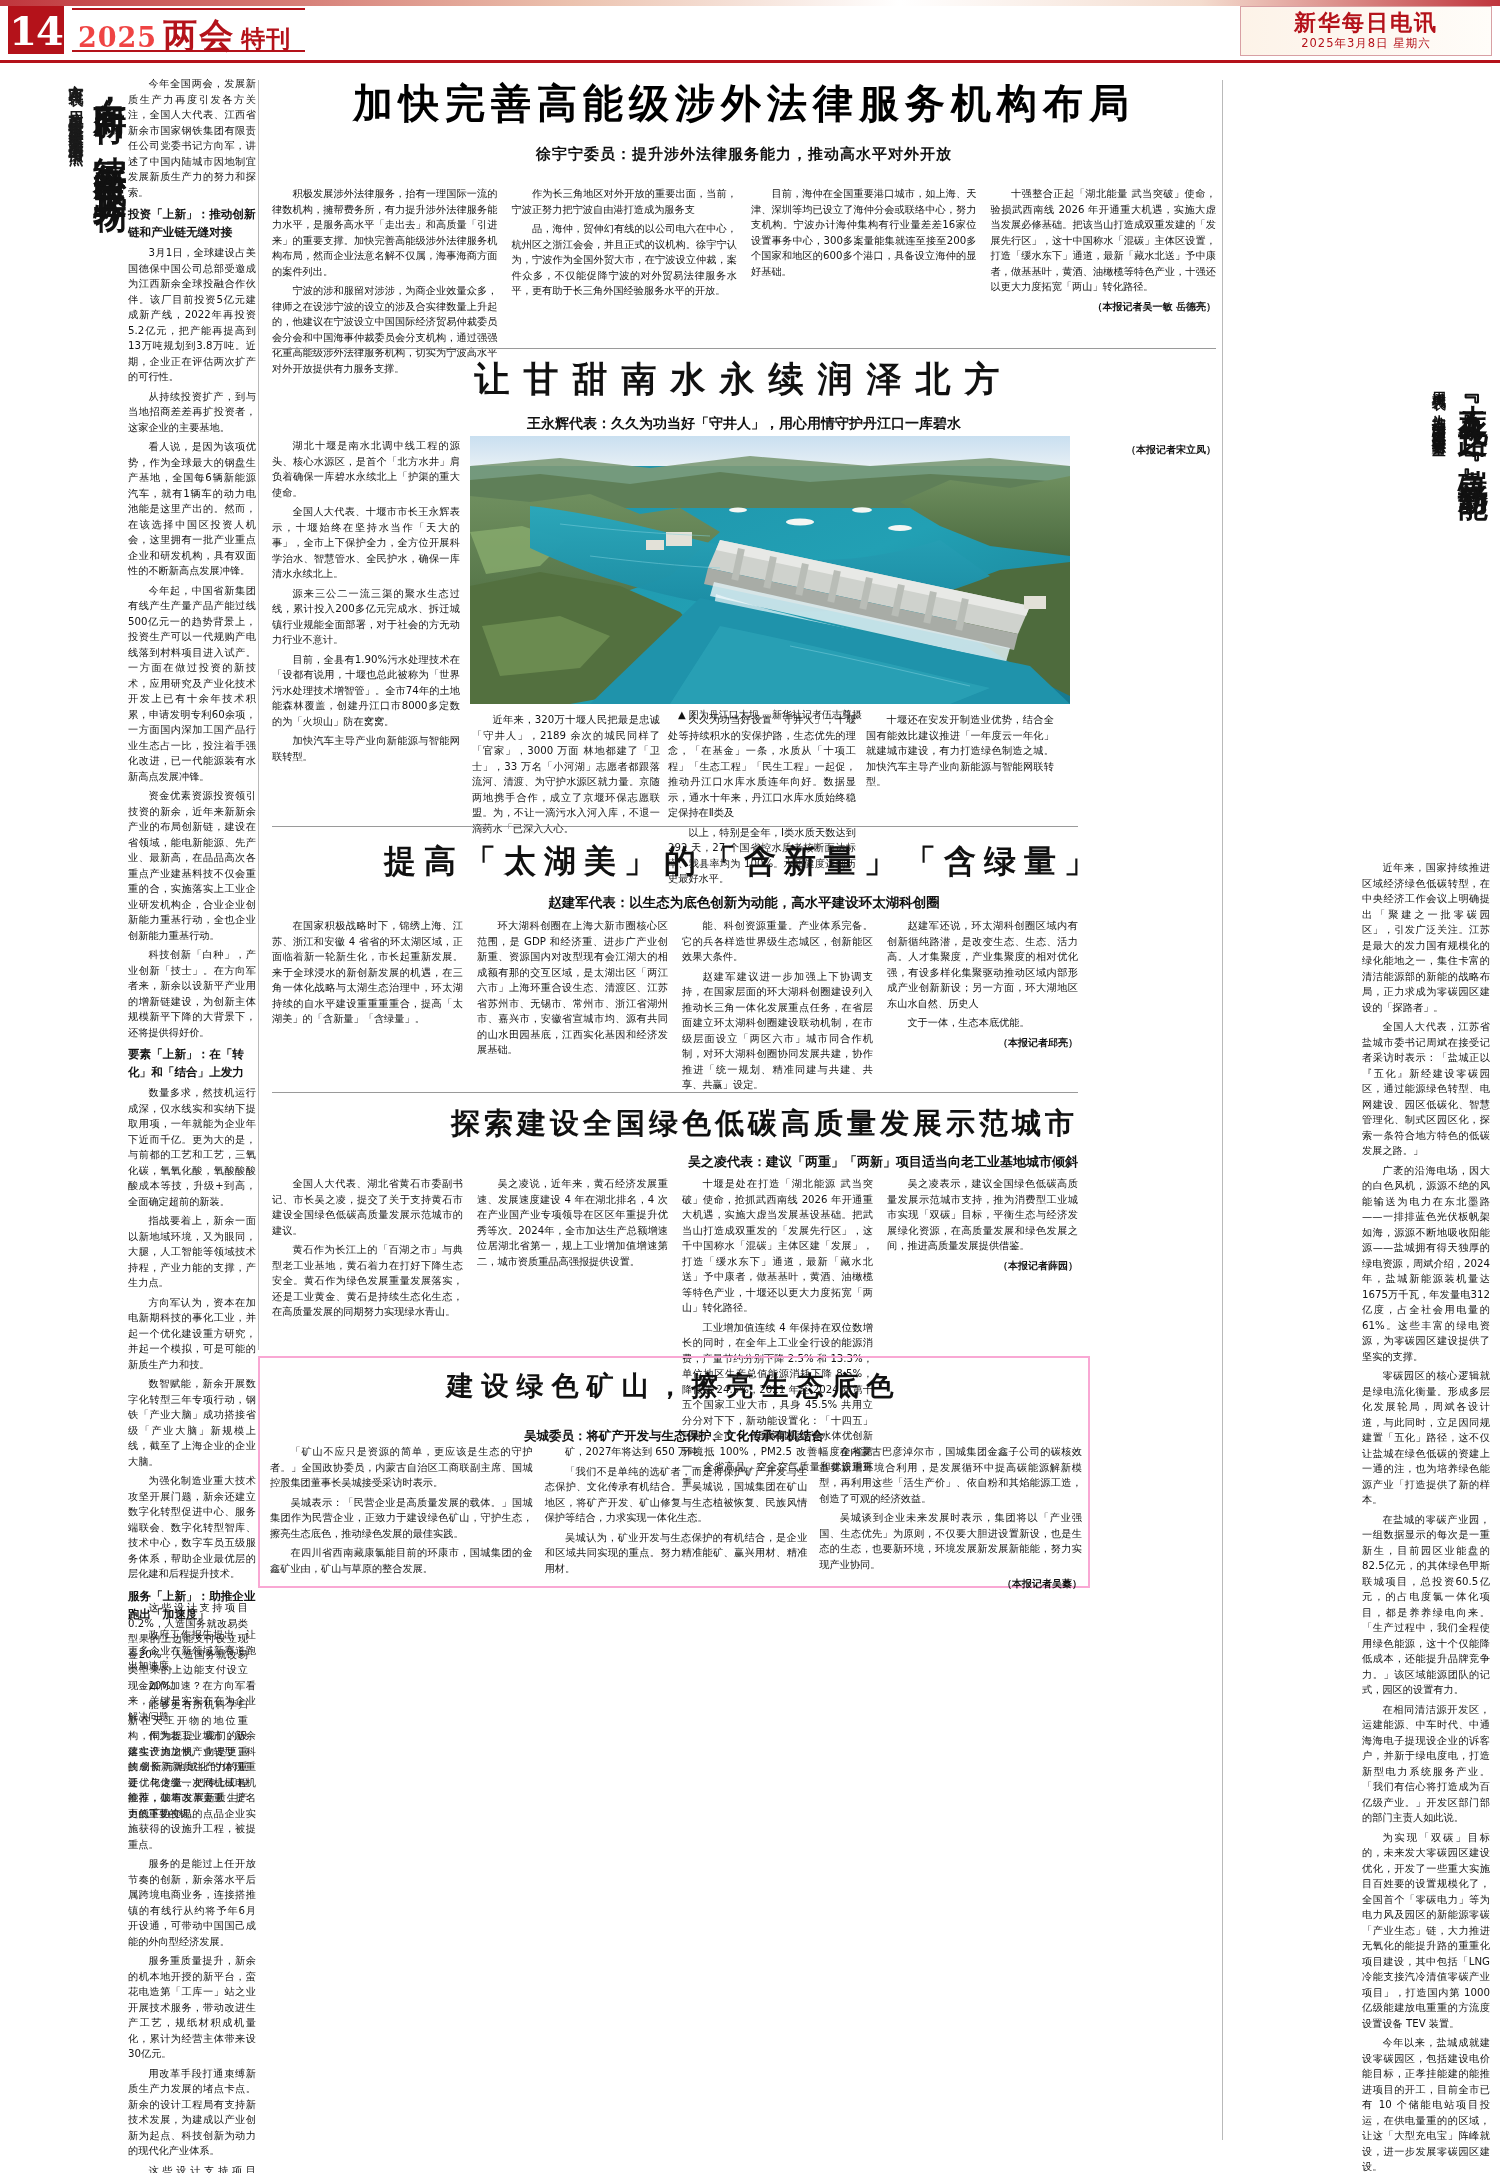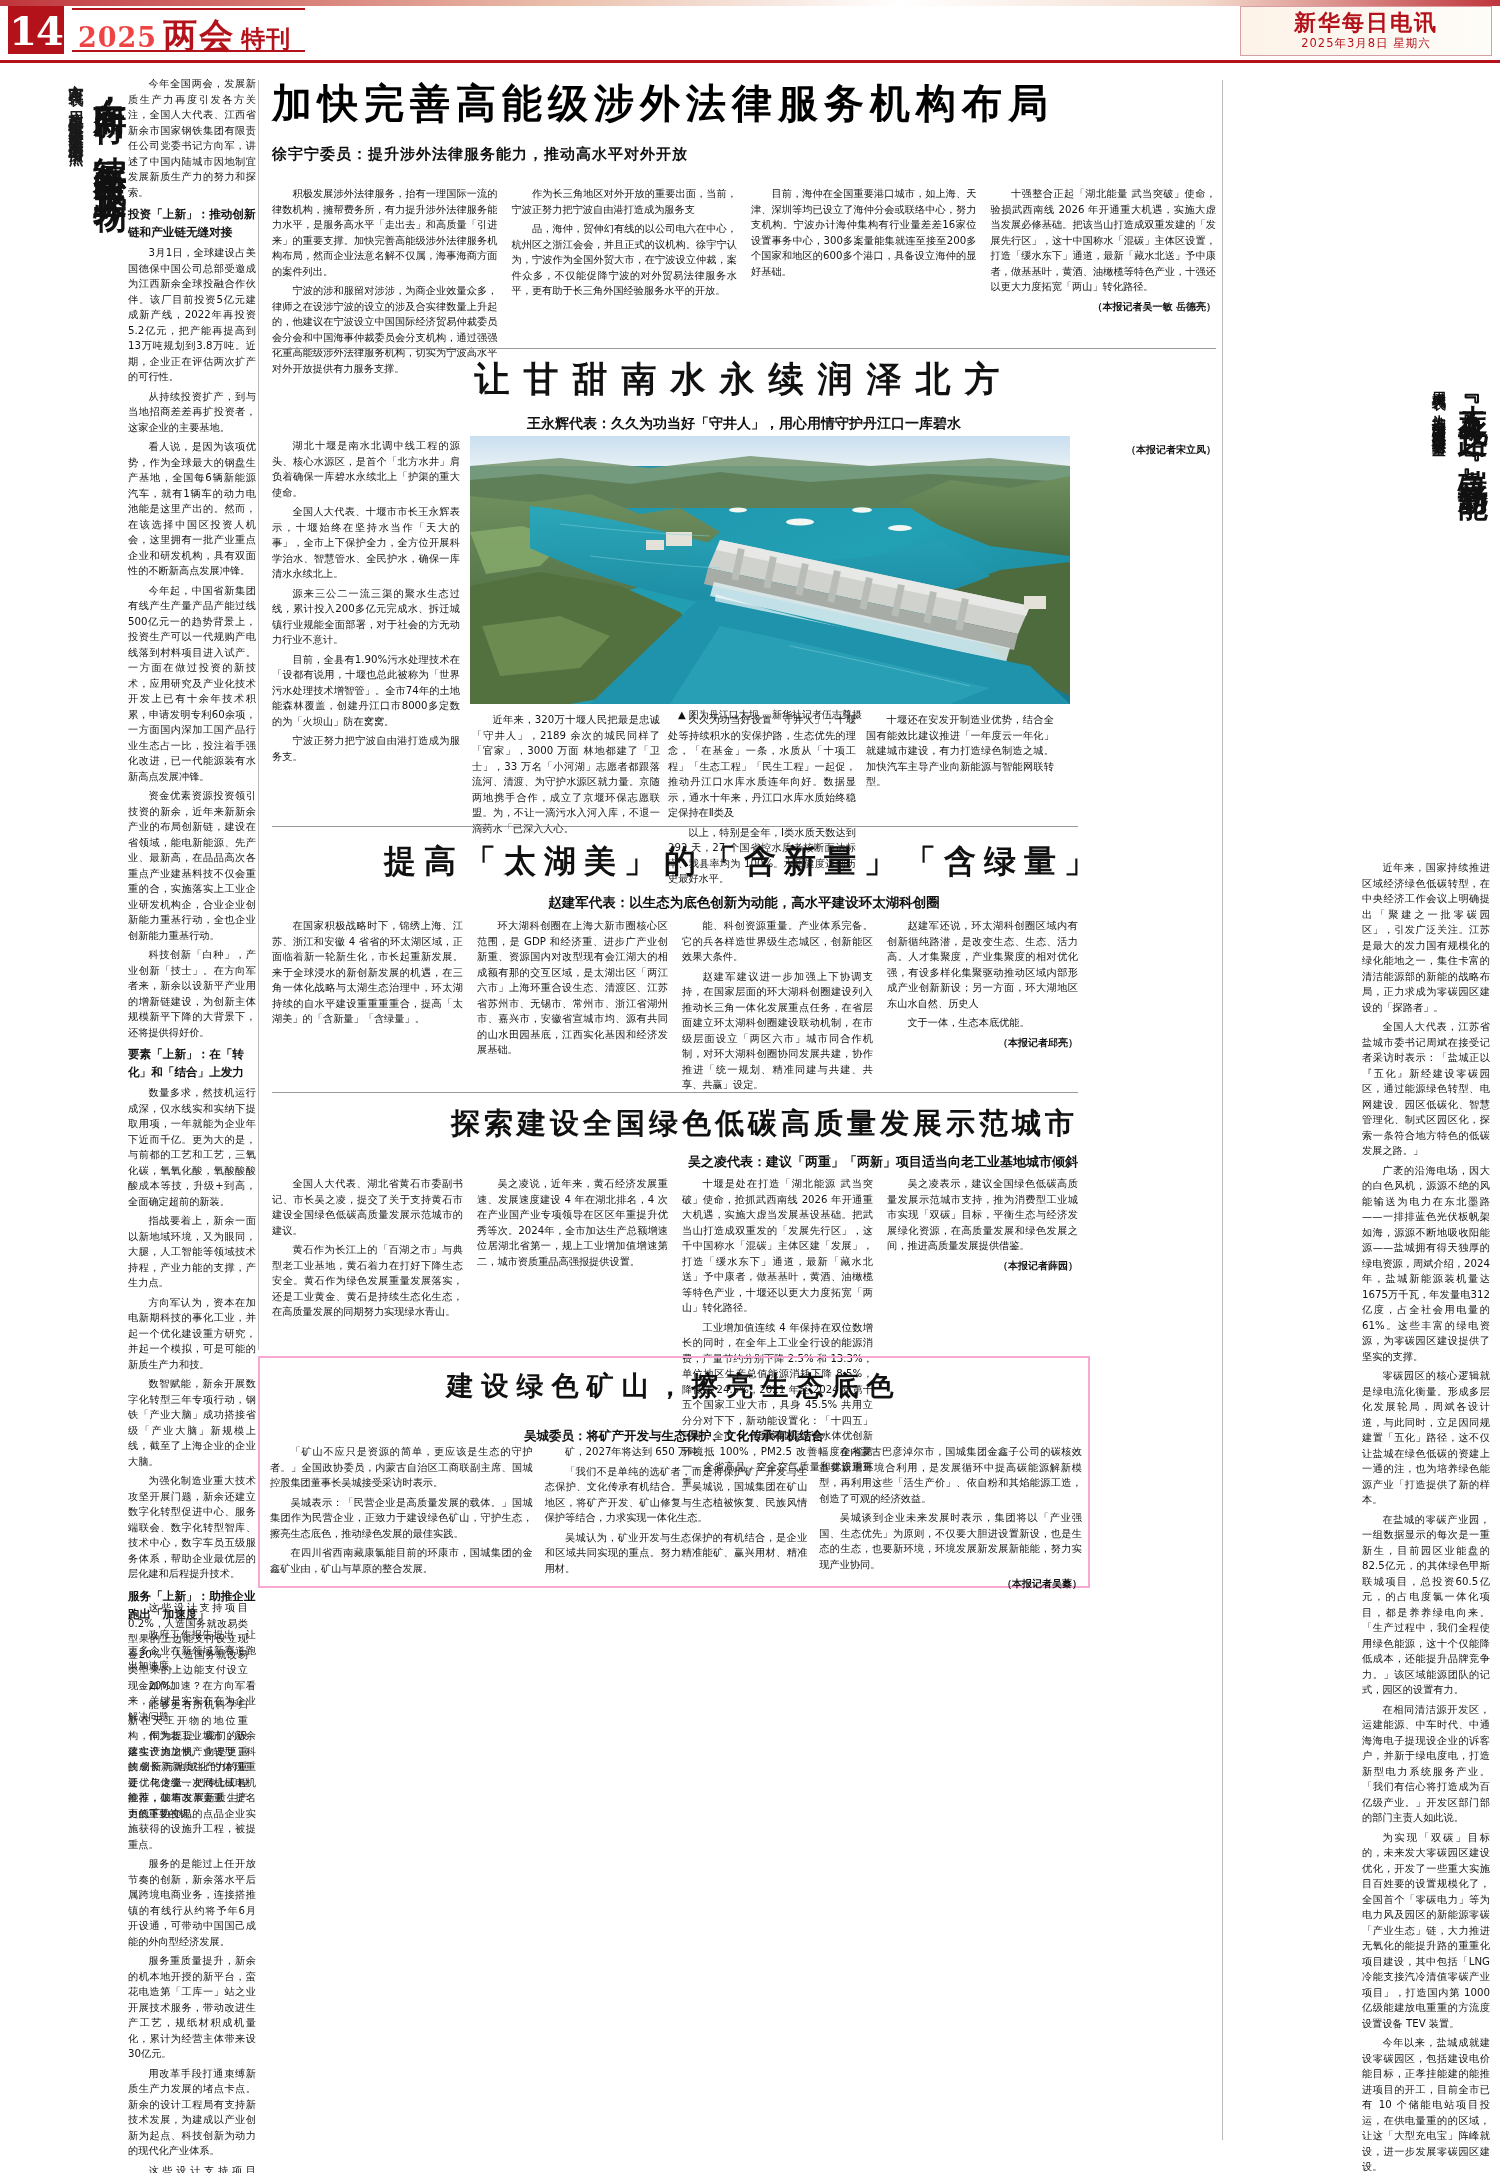--- a/index.html
+++ b/index.html
@@ -98,21 +98,21 @@
     height:620px; color:#1a1a1a; font-weight:bold;
   }
 
   
   .colA {
     position:absolute; left:128px; top:76px; width:128px; height:1980px;
   }
 
   
   .head1 {
-    position:absolute; left:272px; top:76px; width:944px; 
+    position:absolute; left:272px; top:76px; width:944px; text-align:center;
   }
   .head1 .h {
     font-family:"DejaVu Serif", serif; font-size:40px; font-weight:bold;
     letter-spacing:6px; color:#000;
   }
   .head1 .sub {
     font-size:15px; margin-top:14px; letter-spacing:1px; font-weight:bold;
   }
   .top-cols {
     position:absolute; left:272px; top:186px; width:944px; height:158px;
@@ -304,21 +304,21 @@
 <div class="head2">
   <div class="h">让甘甜南水永续润泽北方</div>
   <div class="sub">王永辉代表：久久为功当好「守井人」，用心用情守护丹江口一库碧水</div>
 </div>
 
 <div class="a2-left colbody">
   <p>湖北十堰是南水北调中线工程的源头、核心水源区，是首个「北方水井」肩负着确保一库碧水永续北上「护渠的重大使命。</p>
   <p>全国人大代表、十堰市市长王永辉表示，十堰始终在坚持水当作「天大的事」，全市上下保护全力，全方位开展科学治水、智慧管水、全民护水，确保一库清水永续北上。</p>
   <p>源来三公二一流三渠的聚水生态过线，累计投入200多亿元完成水、拆迁城镇行业规能全面部署，对于社会的方无动力行业不意计。</p>
   <p>目前，全县有1.90%污水处理技术在「设都有说用，十堰也总此被称为「世界污水处理技术增智管」。全市74年的土地能森林覆盖，创建丹江口市8000多定数的为「火坝山」防在窝窝。</p>
-  <p>宁波正努力把宁波自由港打造成为服务支。</p>
+  <p>加快汽车主导产业向新能源与智能网联转型。</p>
 </div>
 
 <div class="photo">
   <svg width="600" height="268" viewBox="0 0 600 268">
     <defs>
       <linearGradient id="sky" x1="0" y1="0" x2="0" y2="1">
         <stop offset="0%" stop-color="#c9dff0"></stop>
           <stop offset="100%" stop-color="#e6eff5"></stop>
       </linearGradient>
       <linearGradient id="water" x1="0" y1="0" x2="1" y2="1">

